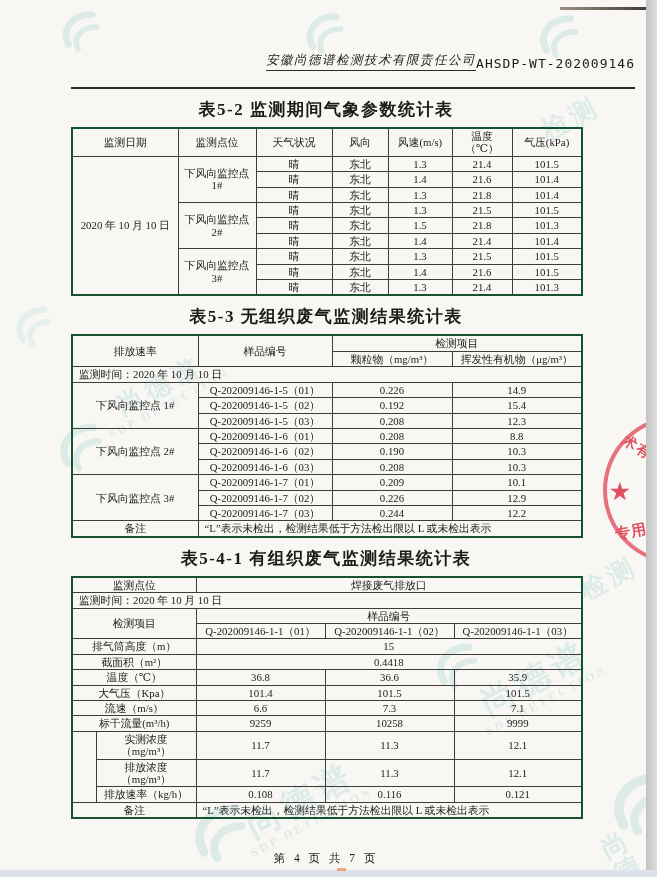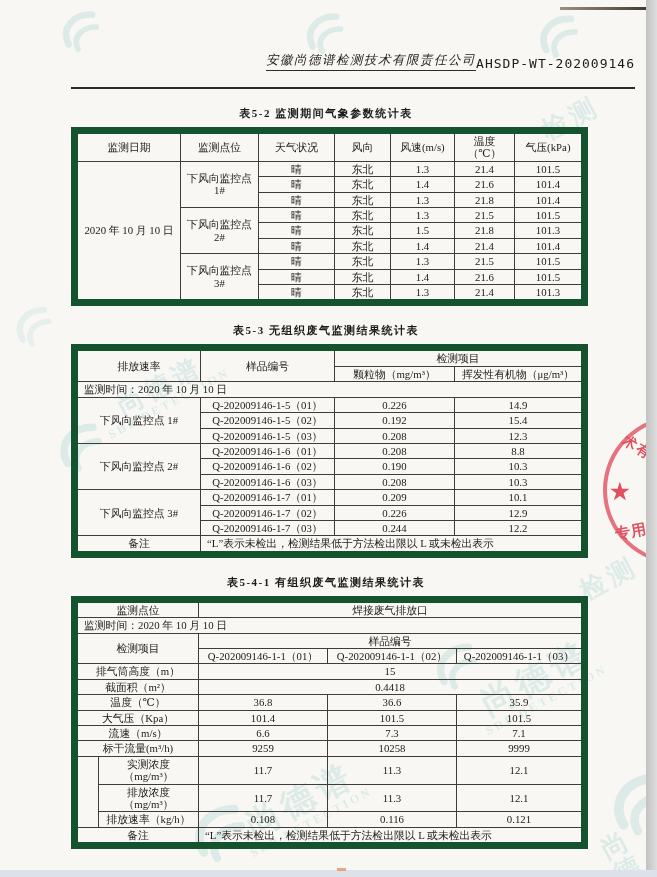--- a/index.html
+++ b/index.html
@@ -32,22 +32,22 @@
   .stamp .t2{left:8px;top:102px;font-size:15px;transform:rotate(-10deg);letter-spacing:1px;}
 
   
   .content{position:absolute;left:71px;top:52px;width:564px;}
   .doc-header{display:flex;justify-content:flex-end;align-items:flex-end;
     padding-bottom:16px;border-bottom:2px solid #2f2c28;width:564px;}
   .company{font-size:12.5px;font-style:italic;letter-spacing:1.5px;border-bottom:1px solid #2f2c28;padding-bottom:1px;}
   .docnum{font-family:"DejaVu Sans Mono",monospace;font-size:13px;letter-spacing:1px;}
 
   .tables{width:510px;}
-  .tbl-title{font-size:11px;font-weight:bold;text-align:center;letter-spacing:1.5px;margin:17px 0 6px;}
-  table{border-collapse:collapse;width:510px;table-layout:fixed;border:7px solid #14532d;}
+  .tbl-title{font-size:17px;font-weight:bold;text-align:center;letter-spacing:1.5px;margin:9px 0 6px;}
+  table{border-collapse:collapse;width:510px;table-layout:fixed;border:2px solid #14532d;}
   td,th{border:1px solid #403c37;font-size:10.8px;font-weight:normal;text-align:center;
     padding:1px 3px;height:15px;line-height:1.15;overflow:hidden;}
   #t541 td,#t541 th{height:14px;}
   .left{text-align:left;padding-left:6px;}
   .vert{word-break:break-all;line-height:1.45;padding:0 24px;}
   .page-footer{text-align:center;font-size:11.5px;letter-spacing:3px;margin-top:32px;}
 </style>
 </head>
 <body>
 

